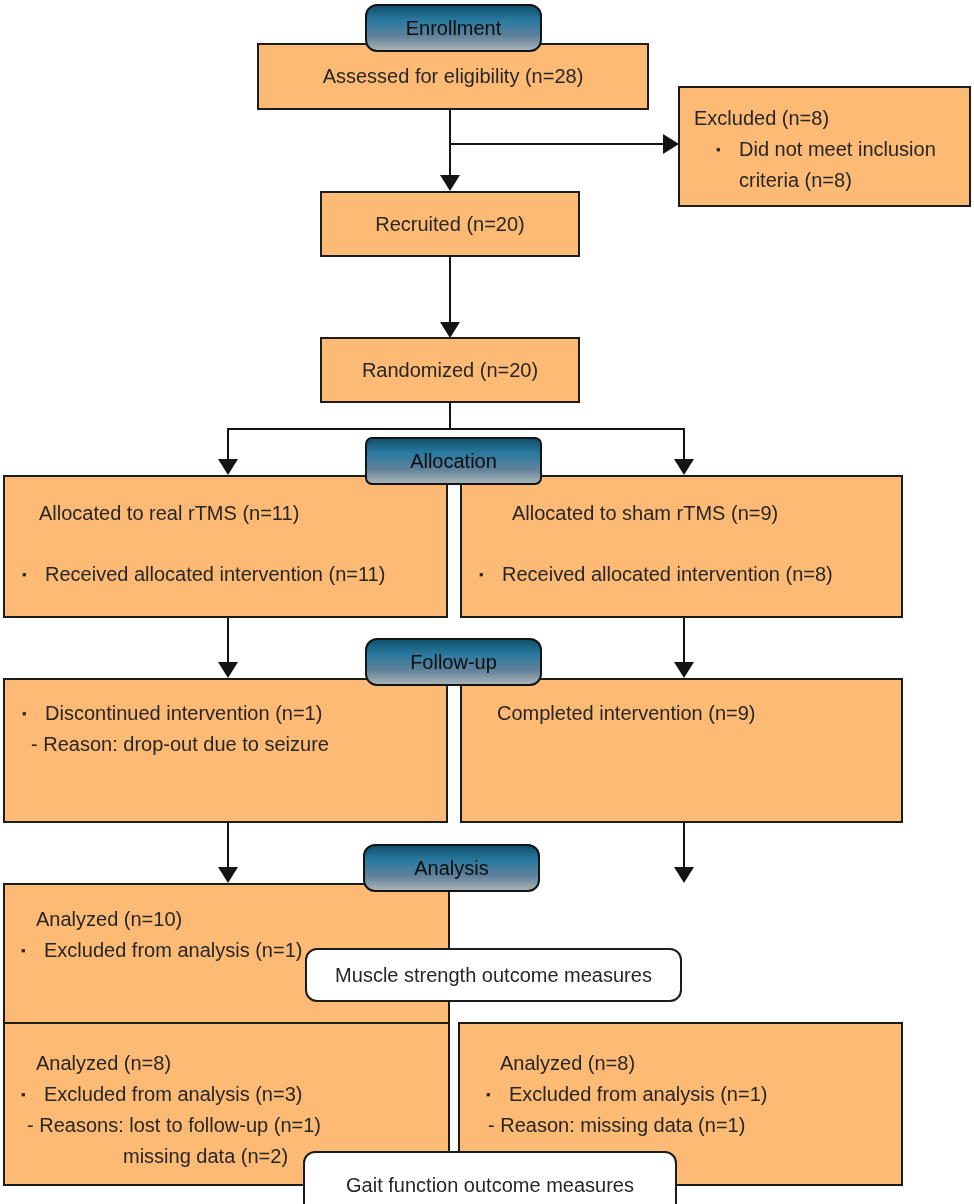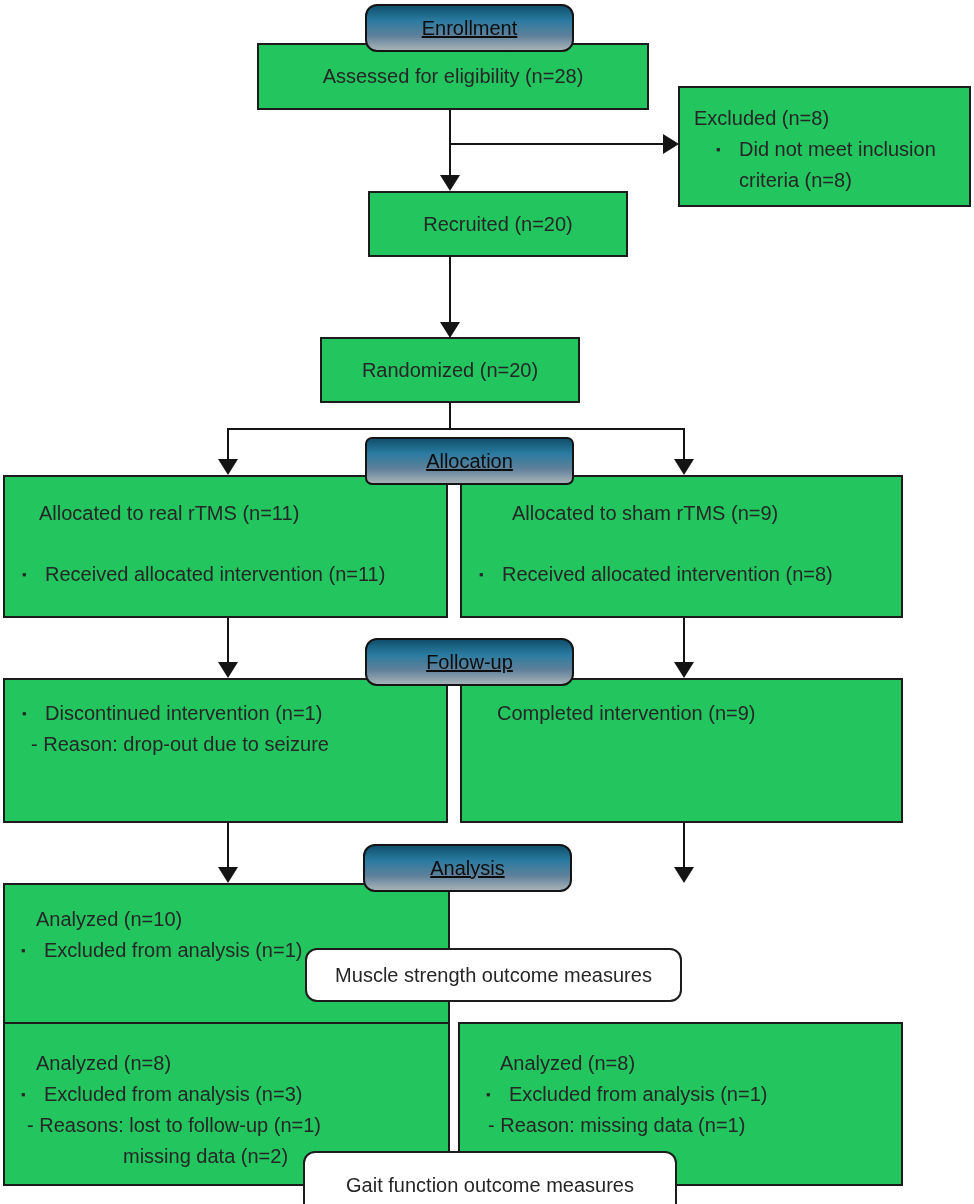--- a/index.html
+++ b/index.html
@@ -2,30 +2,30 @@
 <html><head>
 <meta charset="utf-8">
 <style>
   html,body{margin:0;padding:0;background:#ffffff;}
   #stage{
     position:relative;width:974px;height:1204px;background:#ffffff;
     font-family:"Liberation Sans","DejaVu Sans",sans-serif;
     color:#262626;font-size:20px;overflow:hidden;
   }
   .box{
-    position:absolute;background:#22c55e;border:2px solid #1c1c1c;
+    position:absolute;background:#fdba74;border:2px solid #1c1c1c;
     box-sizing:border-box;z-index:2;
   }
   .center{display:flex;align-items:center;justify-content:center;}
   .badge{
-    position:absolute;width:209px;height:48px;box-sizing:border-box;
+    position:absolute;width:177px;height:48px;box-sizing:border-box;
     border:2px solid #141414;border-radius:12px;z-index:6;
     background:linear-gradient(180deg,#10506c 0%,#2a7ba1 33%,#60809a 68%,#a6b3b7 100%);
     display:flex;align-items:center;justify-content:center;
-    color:#0d0d0d;font-size:20px;text-decoration:underline;
+    color:#0d0d0d;font-size:20px;
   }
   .rbox{
     position:absolute;background:#ffffff;border:2px solid #1c1c1c;
     box-sizing:border-box;border-radius:12px;z-index:5;
     display:flex;align-items:center;justify-content:center;font-size:20px;
   }
   .vline{position:absolute;width:2px;background:#141414;z-index:3;}
   .hline{position:absolute;height:2px;background:#141414;z-index:3;}
   .arrD{
     position:absolute;width:0;height:0;z-index:3;
@@ -86,21 +86,21 @@
 
   <div class="box" style="left:678px;top:86px;width:293px;height:121px;padding-top:15px;">
     <div class="ln" style="padding-left:14px;">Excluded (n=8)</div>
     <div class="brow" style="padding-left:36px;">
       <span class="blt">▪</span>
       <span>Did not meet inclusion</span>
     </div>
     <div class="ln" style="padding-left:59px;">criteria (n=8)</div>
   </div>
 
-  <div class="box center" style="left:320px;top:191px;width:260px;height:66px;margin-left:48px;">
+  <div class="box center" style="left:320px;top:191px;width:260px;height:66px;">
     <span>Recruited (n=20)</span>
   </div>
 
   <div class="box center" style="left:320px;top:337px;width:260px;height:66px;">
     <span>Randomized (n=20)</span>
   </div>
 
   <div class="box" style="left:3px;top:475px;width:445px;height:143px;padding-top:21px;">
     <div class="ln" style="padding-left:34px;">Allocated to real rTMS (n=11)</div>
     <div class="brow" style="padding-left:17px;margin-top:30px;">

